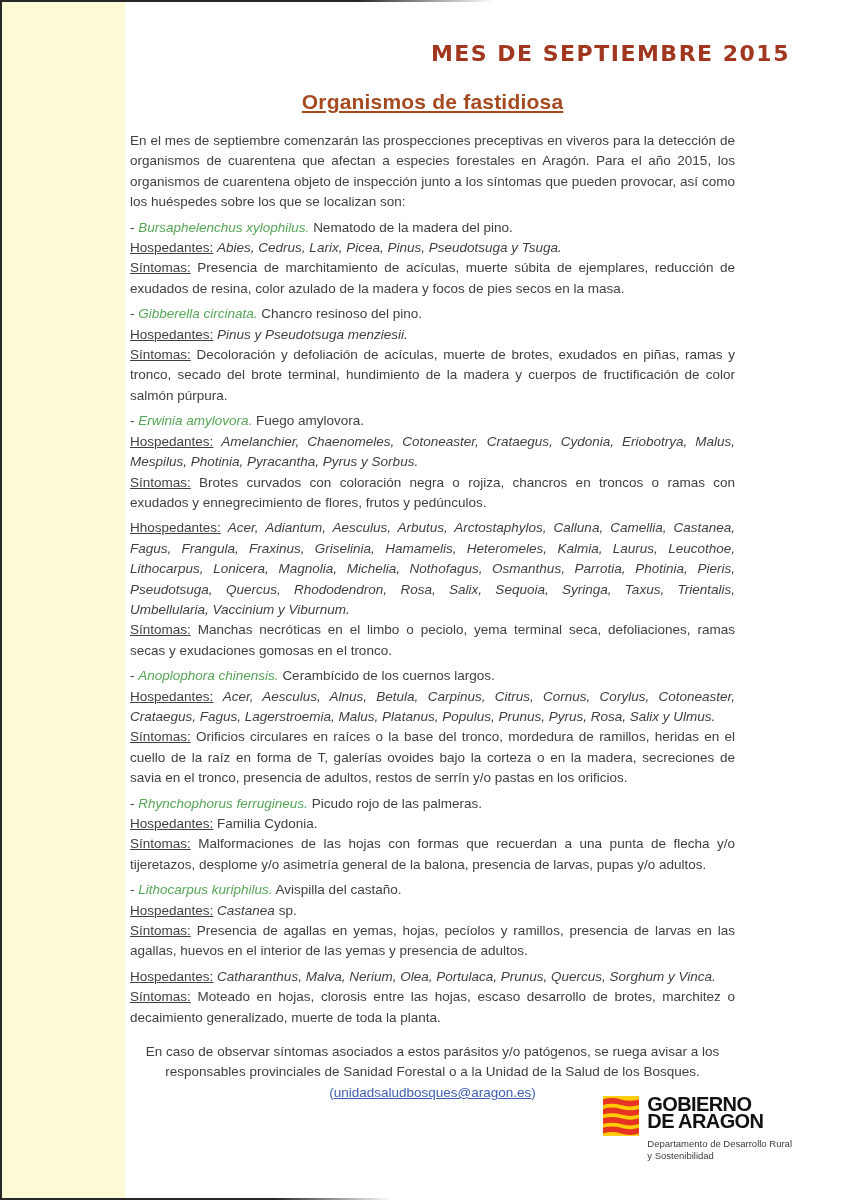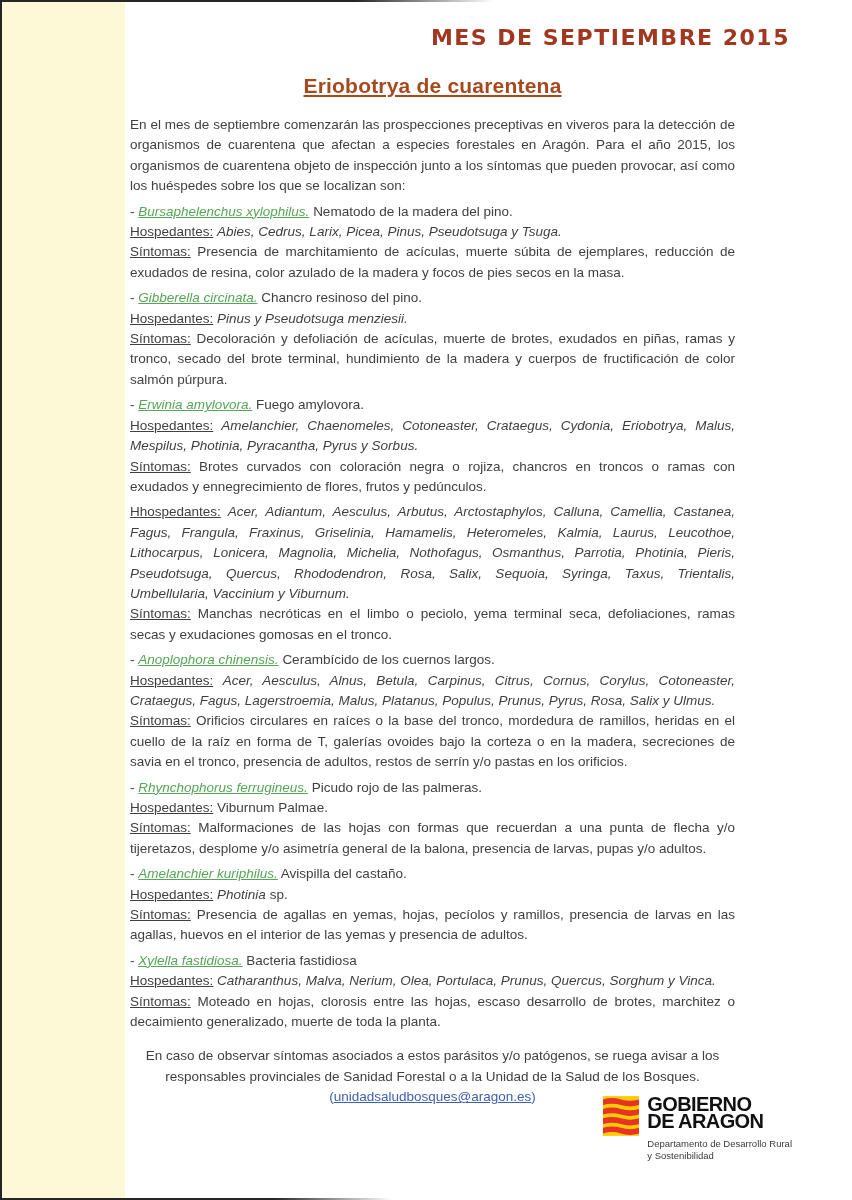--- a/index.html
+++ b/index.html
@@ -15,21 +15,21 @@
   .stripe {
     position: absolute; left: 2px; top: 0; bottom: 0; width: 123px;
     background: var(--stripe_yellow, #FBF9D6);
   }
   .edge-left  { position: absolute; left: 0; top: 0; bottom: 0; width: 2px; background: var(--edge_dark, #262626); }
   .edge-top    { position: absolute; left: 0; top: 0; height: 2px; width: 58%;
                  background: linear-gradient(to right, var(--edge_dark, #262626) 72%, rgba(38,38,38,0)); }
   .edge-bottom { position: absolute; left: 0; bottom: 0; height: 2px; width: 46%;
                  background: linear-gradient(to right, var(--edge_dark, #262626) 70%, rgba(38,38,38,0)); }
 
-  .content { position: relative; padding: 25px 117px 0 130px; }
+  .content { position: relative; padding: 25px 117px 0 130px; margin-top: 16px; }
 
   .month-title {
     font-family: "DejaVu Sans", sans-serif;
     font-weight: bold;
     font-size: 22px;
     letter-spacing: 1.5px;
     text-align: right;
     margin-right: -55px;
     color: var(--header_red, #A2371F);
     white-space: nowrap;
@@ -49,21 +49,21 @@
     font-size: 13.5px;
     line-height: 20.4px;
     text-align: justify;
   }
   .organism { margin-top: 5px; }
   .organism p {
     font-size: 13.5px;
     line-height: 20.4px;
     text-align: justify;
   }
-  .species { font-style: italic; color: var(--species_green, #56A556); text-decoration: underline; }
+  .species { font-style: italic; color: var(--species_green, #56A556); }
   .label   { text-decoration: underline; }
   .i       { font-style: italic; }
 
   .footer-note {
     margin-top: 14px;
     text-align: center;
     font-size: 13.5px;
     line-height: 20.4px;
   }
   .paren { color: var(--link_blue, #3E5EB0); }
@@ -85,21 +85,21 @@
 <div class="page">
   <div class="stripe"></div>
   <div class="edge-left"></div>
   <div class="edge-top"></div>
   <div class="edge-bottom"></div>
 
   <div class="content">
     <div class="month-title">MES DE SEPTIEMBRE 2015</div>
 
     <div class="doc-title-wrap">
-      <span class="doc-title">Eriobotrya de cuarentena</span>
+      <span class="doc-title">Organismos de fastidiosa</span>
     </div>
 
     <p class="intro">En el mes de septiembre comenzarán las prospecciones preceptivas en viveros para la detección de organismos de cuarentena que afectan a especies forestales en Aragón. Para el año 2015, los organismos de cuarentena objeto de inspección junto a los síntomas que pueden provocar, así como los huéspedes sobre los que se localizan son:</p>
 
     <div id="organism-list">
   <div class="organism">
     <p class="name-line"><span class="dash">- </span><span class="species">Bursaphelenchus xylophilus.</span> <span class="common">Nematodo de la madera del pino.</span></p>
     <p class="hosts-line"><span class="label">Hospedantes:</span> <span class="i">Abies, Cedrus, Larix, Picea, Pinus, Pseudotsuga y Tsuga.</span><span></span></p>
     <p class="symptoms-line"><span class="label">Síntomas:</span> <span>Presencia de marchitamiento de acículas, muerte súbita de ejemplares, reducción de exudados de resina, color azulado de la madera y focos de pies secos en la masa.</span></p>
   </div>
@@ -122,32 +122,31 @@
   </div>
 
   <div class="organism">
     <p class="name-line"><span class="dash">- </span><span class="species">Anoplophora chinensis.</span> <span class="common">Cerambícido de los cuernos largos.</span></p>
     <p class="hosts-line"><span class="label">Hospedantes:</span> <span class="i">Acer, Aesculus, Alnus, Betula, Carpinus, Citrus, Cornus, Corylus, Cotoneaster, Crataegus, Fagus, Lagerstroemia, Malus, Platanus, Populus, Prunus, Pyrus, Rosa, Salix y Ulmus.</span><span></span></p>
     <p class="symptoms-line"><span class="label">Síntomas:</span> <span>Orificios circulares en raíces o la base del tronco, mordedura de ramillos, heridas en el cuello de la raíz en forma de T, galerías ovoides bajo la corteza o en la madera, secreciones de savia en el tronco, presencia de adultos, restos de serrín y/o pastas en los orificios.</span></p>
   </div>
 
   <div class="organism">
     <p class="name-line"><span class="dash">- </span><span class="species">Rhynchophorus ferrugineus.</span> <span class="common">Picudo rojo de las palmeras.</span></p>
-    <p class="hosts-line"><span class="label">Hospedantes:</span> <span class="i"></span><span>Viburnum Palmae.</span></p>
+    <p class="hosts-line"><span class="label">Hospedantes:</span> <span class="i"></span><span>Familia Cydonia.</span></p>
     <p class="symptoms-line"><span class="label">Síntomas:</span> <span>Malformaciones de las hojas con formas que recuerdan a una punta de flecha y/o tijeretazos, desplome y/o asimetría general de la balona, presencia de larvas, pupas y/o adultos.</span></p>
   </div>
 
   <div class="organism">
-    <p class="name-line"><span class="dash">- </span><span class="species">Amelanchier kuriphilus.</span> <span class="common">Avispilla del castaño.</span></p>
-    <p class="hosts-line"><span class="label">Hospedantes:</span> <span class="i">Photinia</span><span> sp.</span></p>
+    <p class="name-line"><span class="dash">- </span><span class="species">Lithocarpus kuriphilus.</span> <span class="common">Avispilla del castaño.</span></p>
+    <p class="hosts-line"><span class="label">Hospedantes:</span> <span class="i">Castanea</span><span> sp.</span></p>
     <p class="symptoms-line"><span class="label">Síntomas:</span> <span>Presencia de agallas en yemas, hojas, pecíolos y ramillos, presencia de larvas en las agallas, huevos en el interior de las yemas y presencia de adultos.</span></p>
   </div>
 
   <div class="organism">
-    <p class="name-line"><span class="dash">- </span><span class="species">Xylella fastidiosa.</span> <span class="common">Bacteria fastidiosa</span></p>
     <p class="hosts-line"><span class="label">Hospedantes:</span> <span class="i">Catharanthus, Malva, Nerium, Olea, Portulaca, Prunus, Quercus, Sorghum y Vinca.</span><span></span></p>
     <p class="symptoms-line"><span class="label">Síntomas:</span> <span>Moteado en hojas, clorosis entre las hojas, escaso desarrollo de brotes, marchitez o decaimiento generalizado, muerte de toda la planta.</span></p>
   </div>
 </div>
 
     <div class="footer-note">
       <p class="notice">En caso de observar síntomas asociados a estos parásitos y/o patógenos, se ruega avisar a los responsables provinciales de Sanidad Forestal o a la Unidad de la Salud de los Bosques.</p>
       <p class="email-line"><span class="paren">(</span><a href="#" class="email">unidadsaludbosques@aragon.es</a><span class="paren">)</span></p>
     </div>
   </div>

